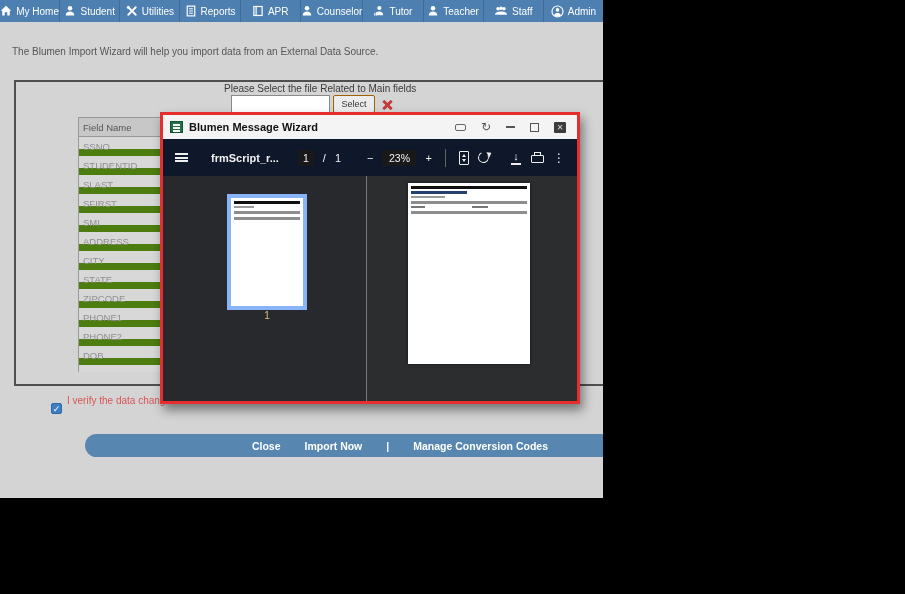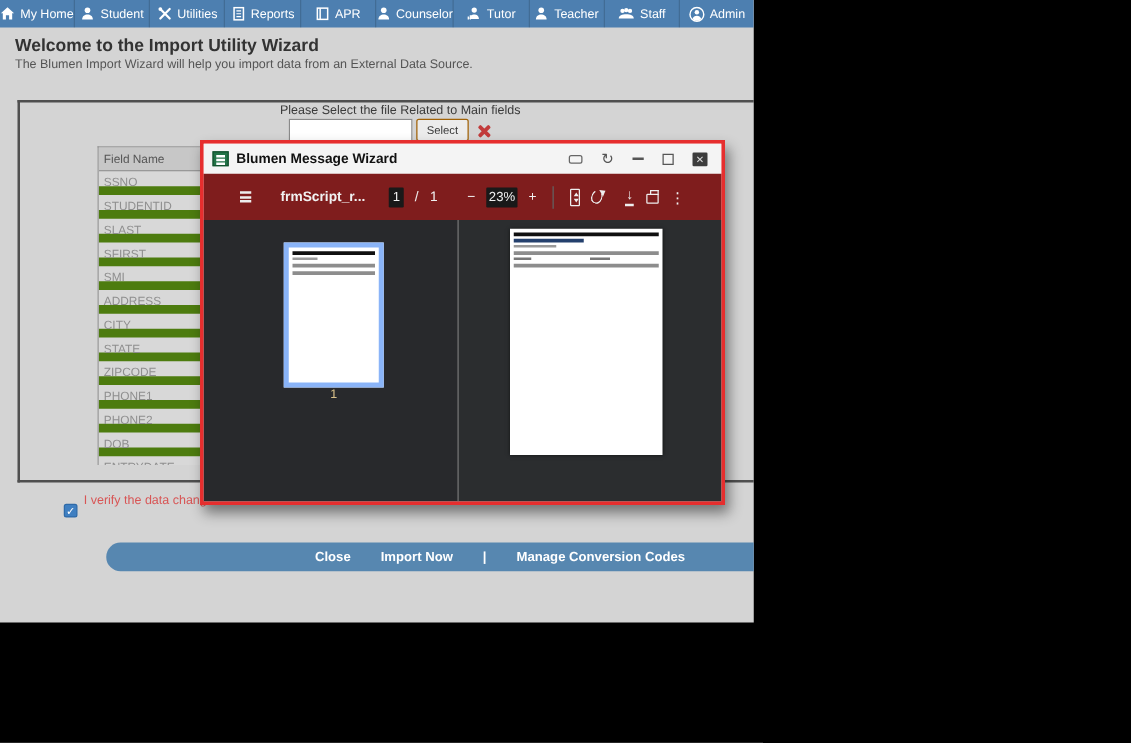--- a/index.html
+++ b/index.html
@@ -82,22 +82,22 @@
   .modal-title { flex:1; font-size:11px; font-weight:bold; color:#111; }
   .win-controls { display:flex; align-items:center; gap:15px; margin-right:4px; }
   .wc-export { width:11px; height:7px; border:1.5px solid #666; border-radius:2px; }
   .wc-refresh { color:#555; font-size:12px; line-height:10px; }
   .wc-min { width:9px; height:2px; background:#555; }
   .wc-max { width:9px; height:9px; border:1.5px solid #555; }
   .wc-close { width:12px; height:11px; background:#3c3c3c; border-radius:1px;
               color:#ddd; font-size:8px; line-height:11px; text-align:center; }
 
   
-  .pdf-toolbar { height:37px; background:#7f1d1d; display:flex; align-items:center;
-                 color:#f1f1f1; padding:0 29px; gap:9px; font-size:11px; }
+  .pdf-toolbar { height:37px; background:#0f172a; display:flex; align-items:center;
+                 color:#f1f1f1; padding:0 12px; gap:9px; font-size:11px; }
   .hamburger { width:13px; height:9px; border-top:2px solid #eee;
                border-bottom:2px solid #eee; position:relative; }
   .hamburger::after { content:""; position:absolute; left:0; right:0; top:1.5px;
                height:2px; background:#eee; }
   .pdf-filename { font-weight:bold; margin:0 10px 0 14px; }
   .page-box,.zoom-box { background:#191919; height:16px; line-height:16px;
                  text-align:center; border-radius:1px; font-size:10.5px; }
   .page-box { width:16px; } .zoom-box { width:34px; }
   .tb-sep { width:1px; height:18px; background:#636363; margin:0 4px; }
   .fit-icon { width:10px; height:14px; border:1.5px solid #eee; border-radius:1px;
@@ -217,21 +217,20 @@
       <div class="nav-item">
         <svg width="13" height="13" viewBox="0 0 16 16">
             <circle cx="8" cy="8" r="6.8" fill="none" stroke="#fff" stroke-width="1.4"></circle>
             <circle fill="#fff" cx="8" cy="6" r="2.2"></circle>
             <path fill="#fff" d="M3.8 12.6c.5-2.2 2.3-3.2 4.2-3.2s3.7 1 4.2 3.2a6.8 6.8 0 0 1-8.4 0Z"></path>
           </svg>
         <span>Admin</span>
       </div>
     </div>
 
-    <div class="page-title">Welcome to the Import Utility Wizard</div>
     <div class="page-subtitle">The Blumen Import Wizard will help you import data from an External Data Source.</div>
 
 
     <div class="panel"></div>
     <div class="instruction">Please Select the file Related to Main fields</div>
     <input class="file-input" value="" style="">
     <div class="select-btn">Select</div>
     <div class="clear-x"></div>
 
     <div class="field-table">

